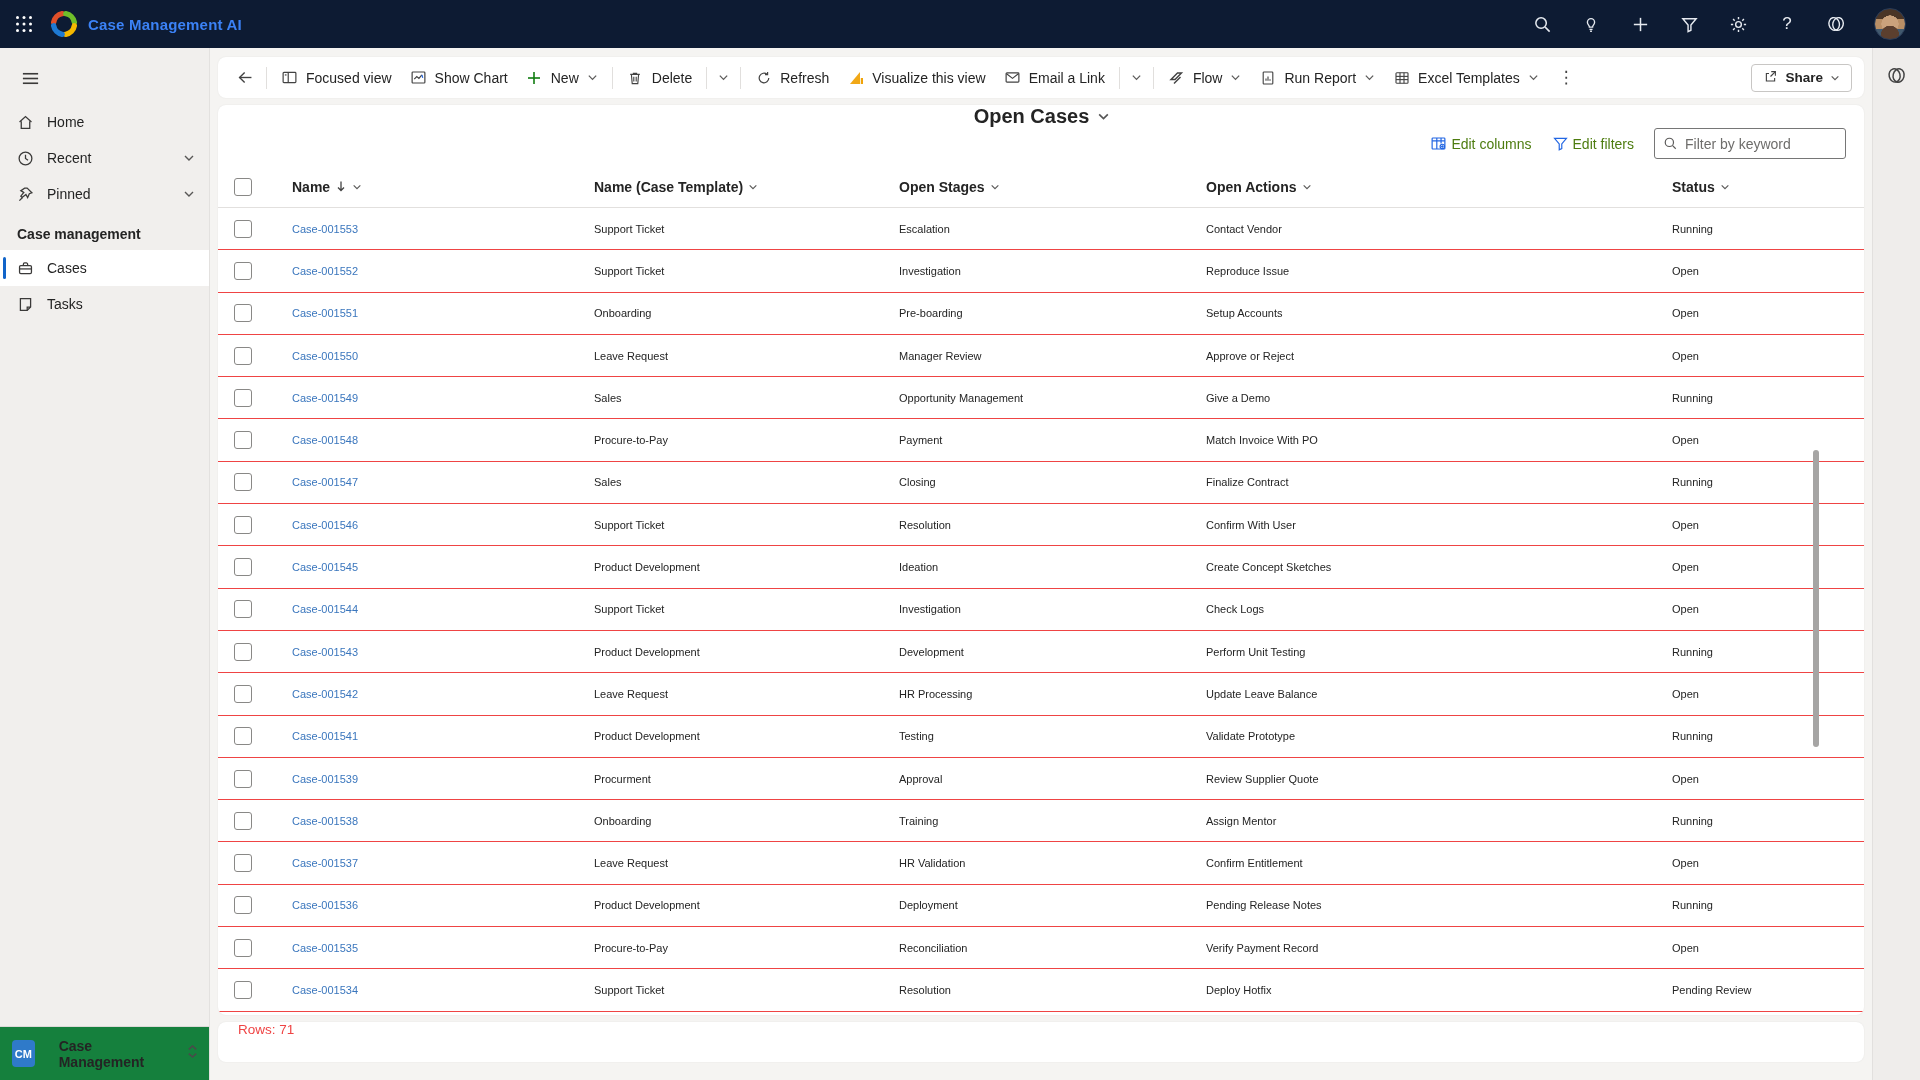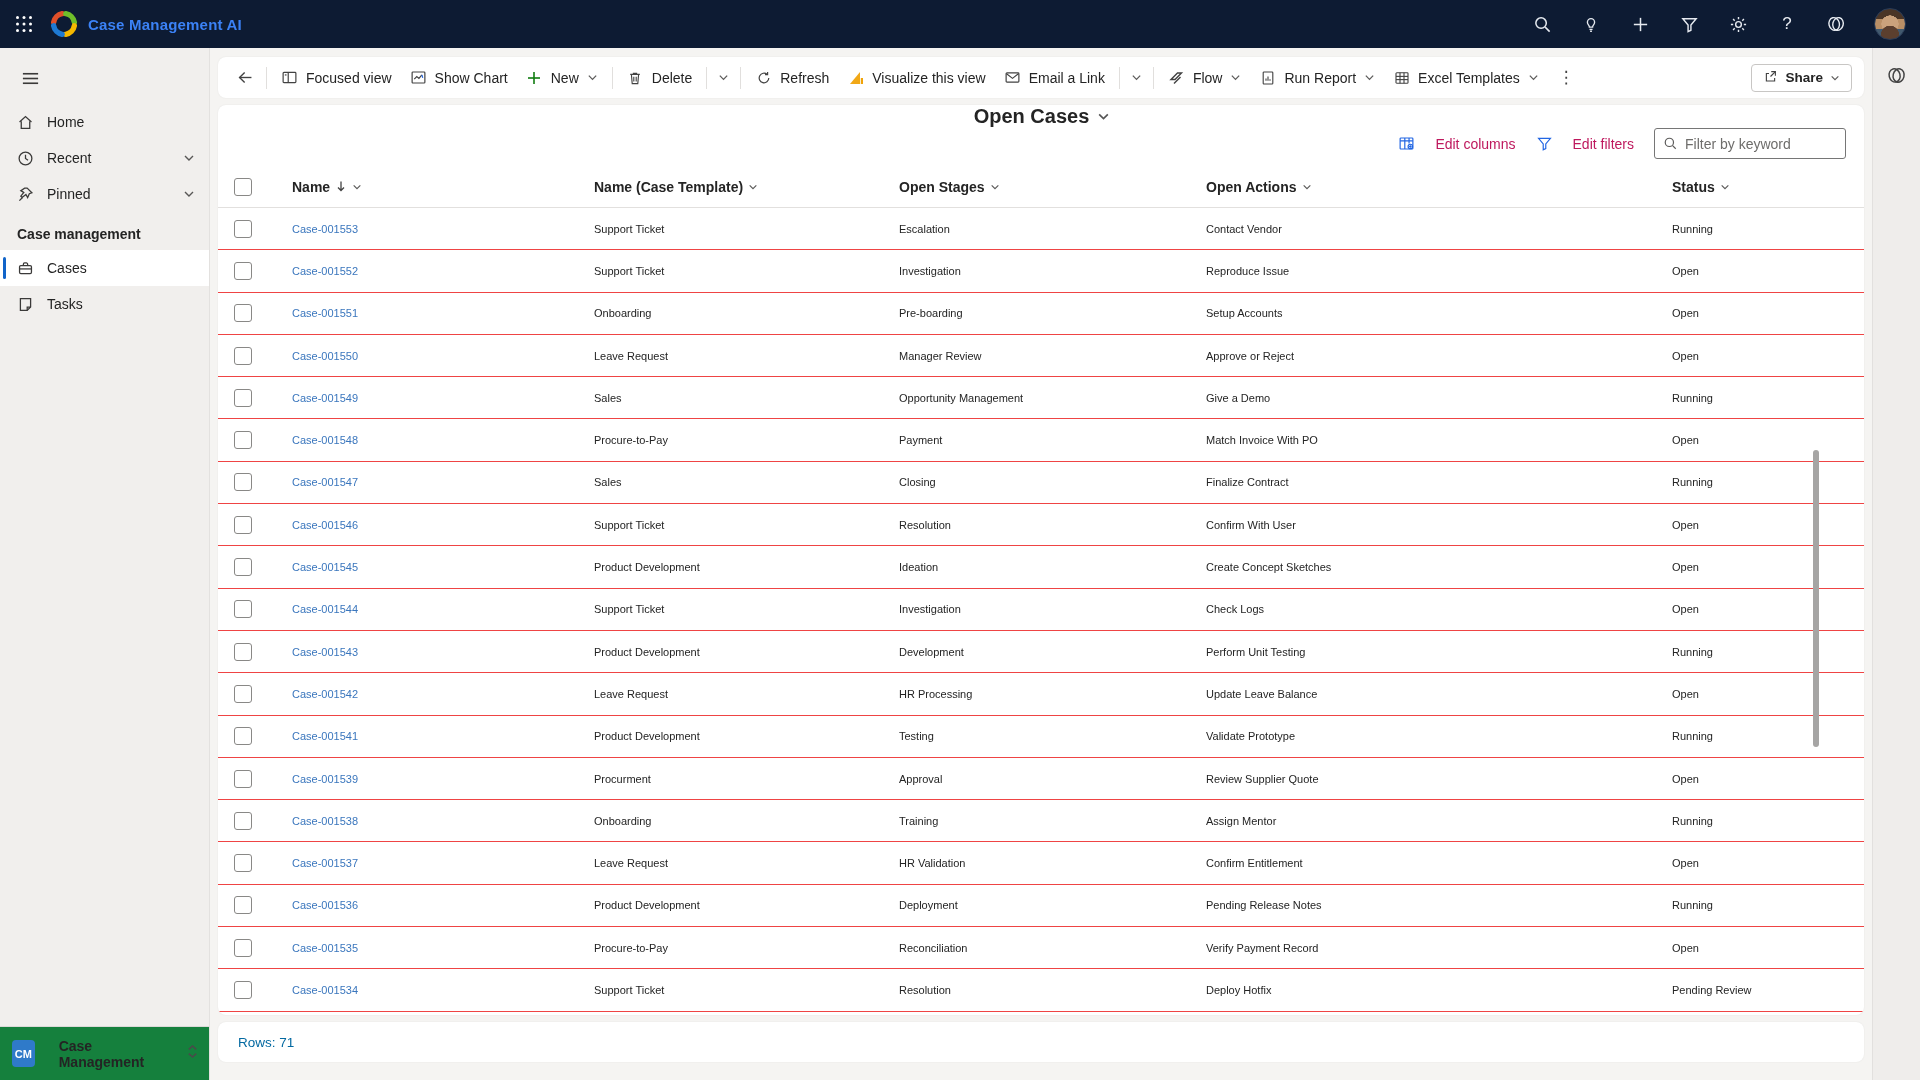--- a/index.html
+++ b/index.html
@@ -63,21 +63,21 @@
   .cmd-overflow { font-size:17px; color:#424242; padding:4px 10px; cursor:pointer; }
   .cmd-right { margin-left:auto; display:flex; align-items:center; gap:14px;font-weight:bold; }
   .share-btn { display:flex; align-items:center; gap:7px; border:1px solid #c8c6c4; border-radius:4px;
     padding:4px 11px; font-size:13.5px; color:#242424; cursor:pointer; background:#fff; }
 
   
   .viewcard { margin-top:7px; height:910px; position:relative; overflow:hidden; }
   .view-header { height:62px; display:flex; align-items:center; padding:0 18px 0 20px;flex-direction:column; }
   .view-title { display:flex; align-items:center; gap:8px; font-size:20px; font-weight:700; cursor:pointer; }
   .view-controls { margin-left:auto; display:flex; align-items:center; gap:20px; }
-  .vc-btn { display:flex; align-items:center; gap:20px; font-size:14px; color:#be185d; cursor:pointer; }
+  .vc-btn { display:flex; align-items:center; gap:4px; font-size:14px; color:#4d7c0f; cursor:pointer; }
   .vc-btn .ci { width:17px; height:17px; color:#2266e3; }
   .filter-box { width:192px; height:31px; border:1px solid #767676; border-radius:3px;
     display:flex; align-items:center; gap:7px; padding:0 8px; background:#fff; }
   .filter-box svg { color:#5c5b5a; flex:0 0 auto; }
   .filter-box input { border:none; outline:none; width:100%; font-size:14px;
     font-family:"Liberation Sans", sans-serif; color:#242424; }
   .filter-box input::placeholder { color:#6e6d6b; }
 
   
   .thead, .trow { display:grid; grid-template-columns:58px 302px 305px 307px 466px 1fr;
@@ -88,22 +88,22 @@
   .cb { display:flex; align-items:center; }
   .checkbox { width:18px; height:18px; border:1px solid #89888
 
 6; border-radius:3px; background:#fff; cursor:pointer; }
   .checkbox { border:1px solid #898886; }
   a.case-link { color:#3a76bd; text-decoration:none; cursor:pointer; }
   .scroll-thumb { position:absolute; left:1595px; top:345px; width:6px; height:297px;
     background:#a6a5a4; border-radius:3px; }
 
   
-  .footcard { margin-top:7px; height:40px; display:flex; align-items:center; padding-left:20px;
-    font-size:13.5px; color:#0369a1; }
+  .footcard { margin-top:7px; height:40px; display:flex; align-items:flex-start; padding-left:20px;
+    font-size:13.5px; color:#ef4444; }
 </style>
 </head>
 <body>
 
 <div class="topbar">
   <div class="waffle">
     <svg width="18" height="18" viewBox="0 0 18 18" fill="#fff">
       <circle cx="2.5" cy="2.5" r="1.5"></circle>
         <circle cx="9" cy="2.5" r="1.5"></circle>
         <circle cx="15.5" cy="2.5" r="1.5"></circle>

